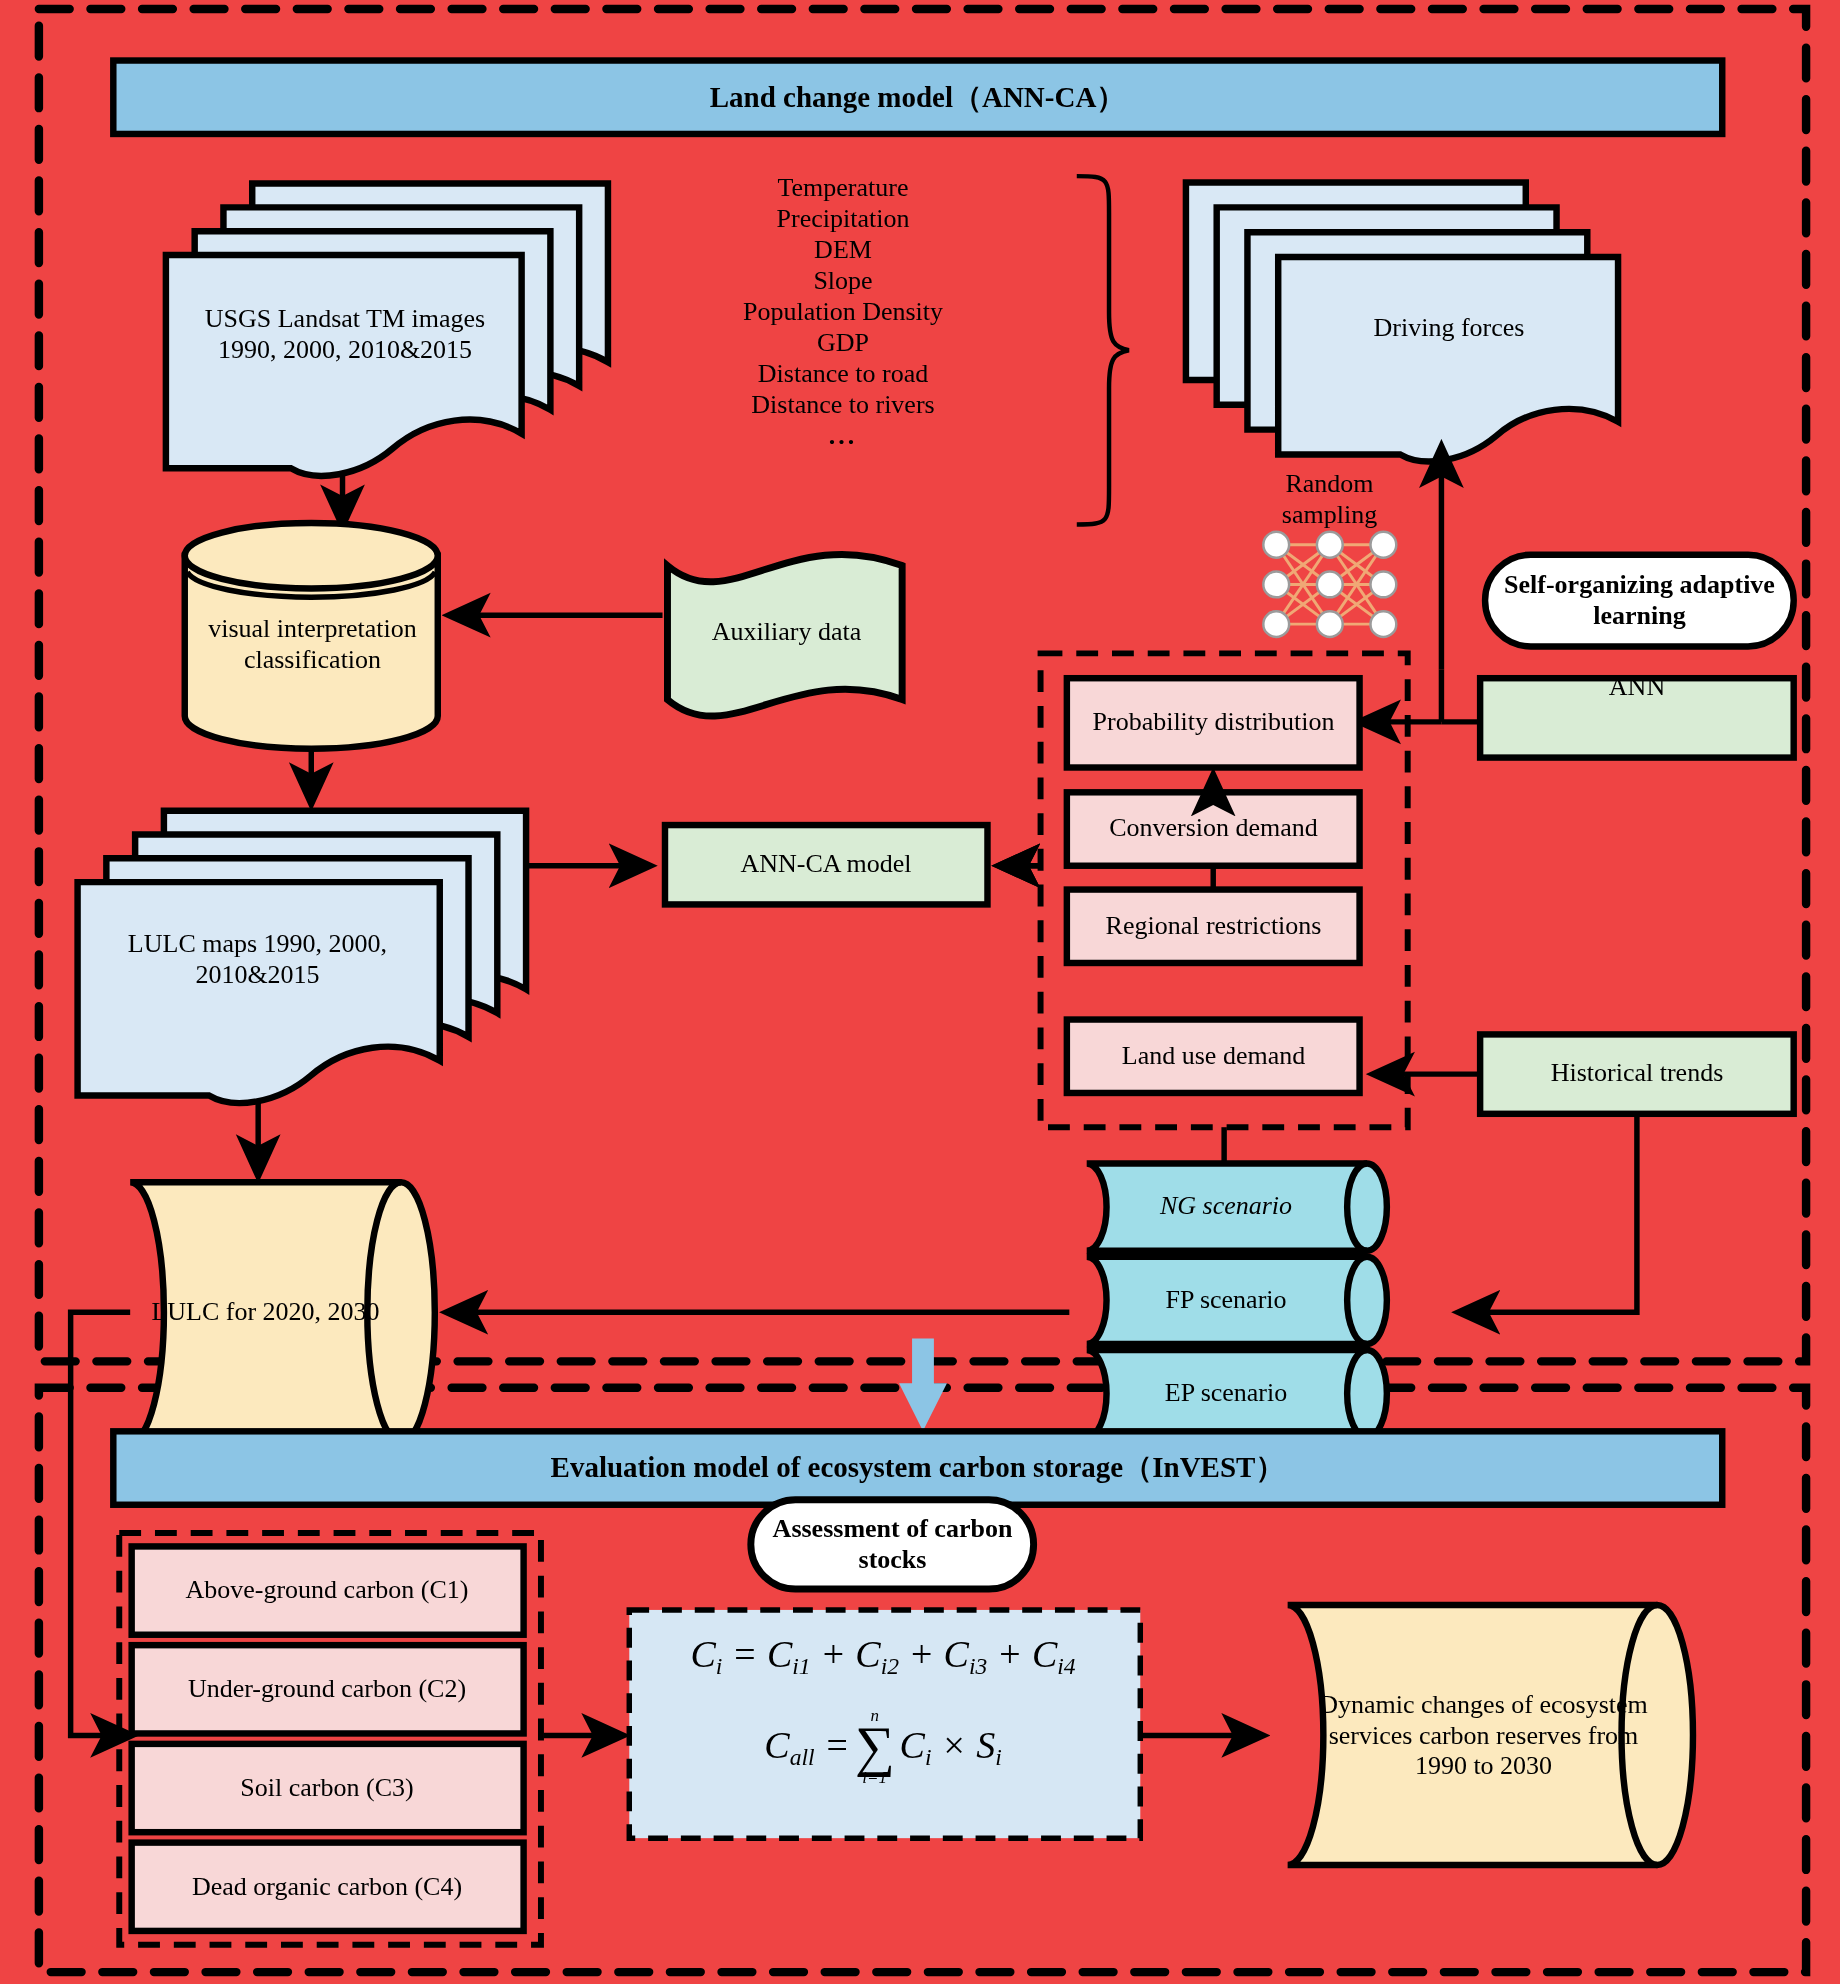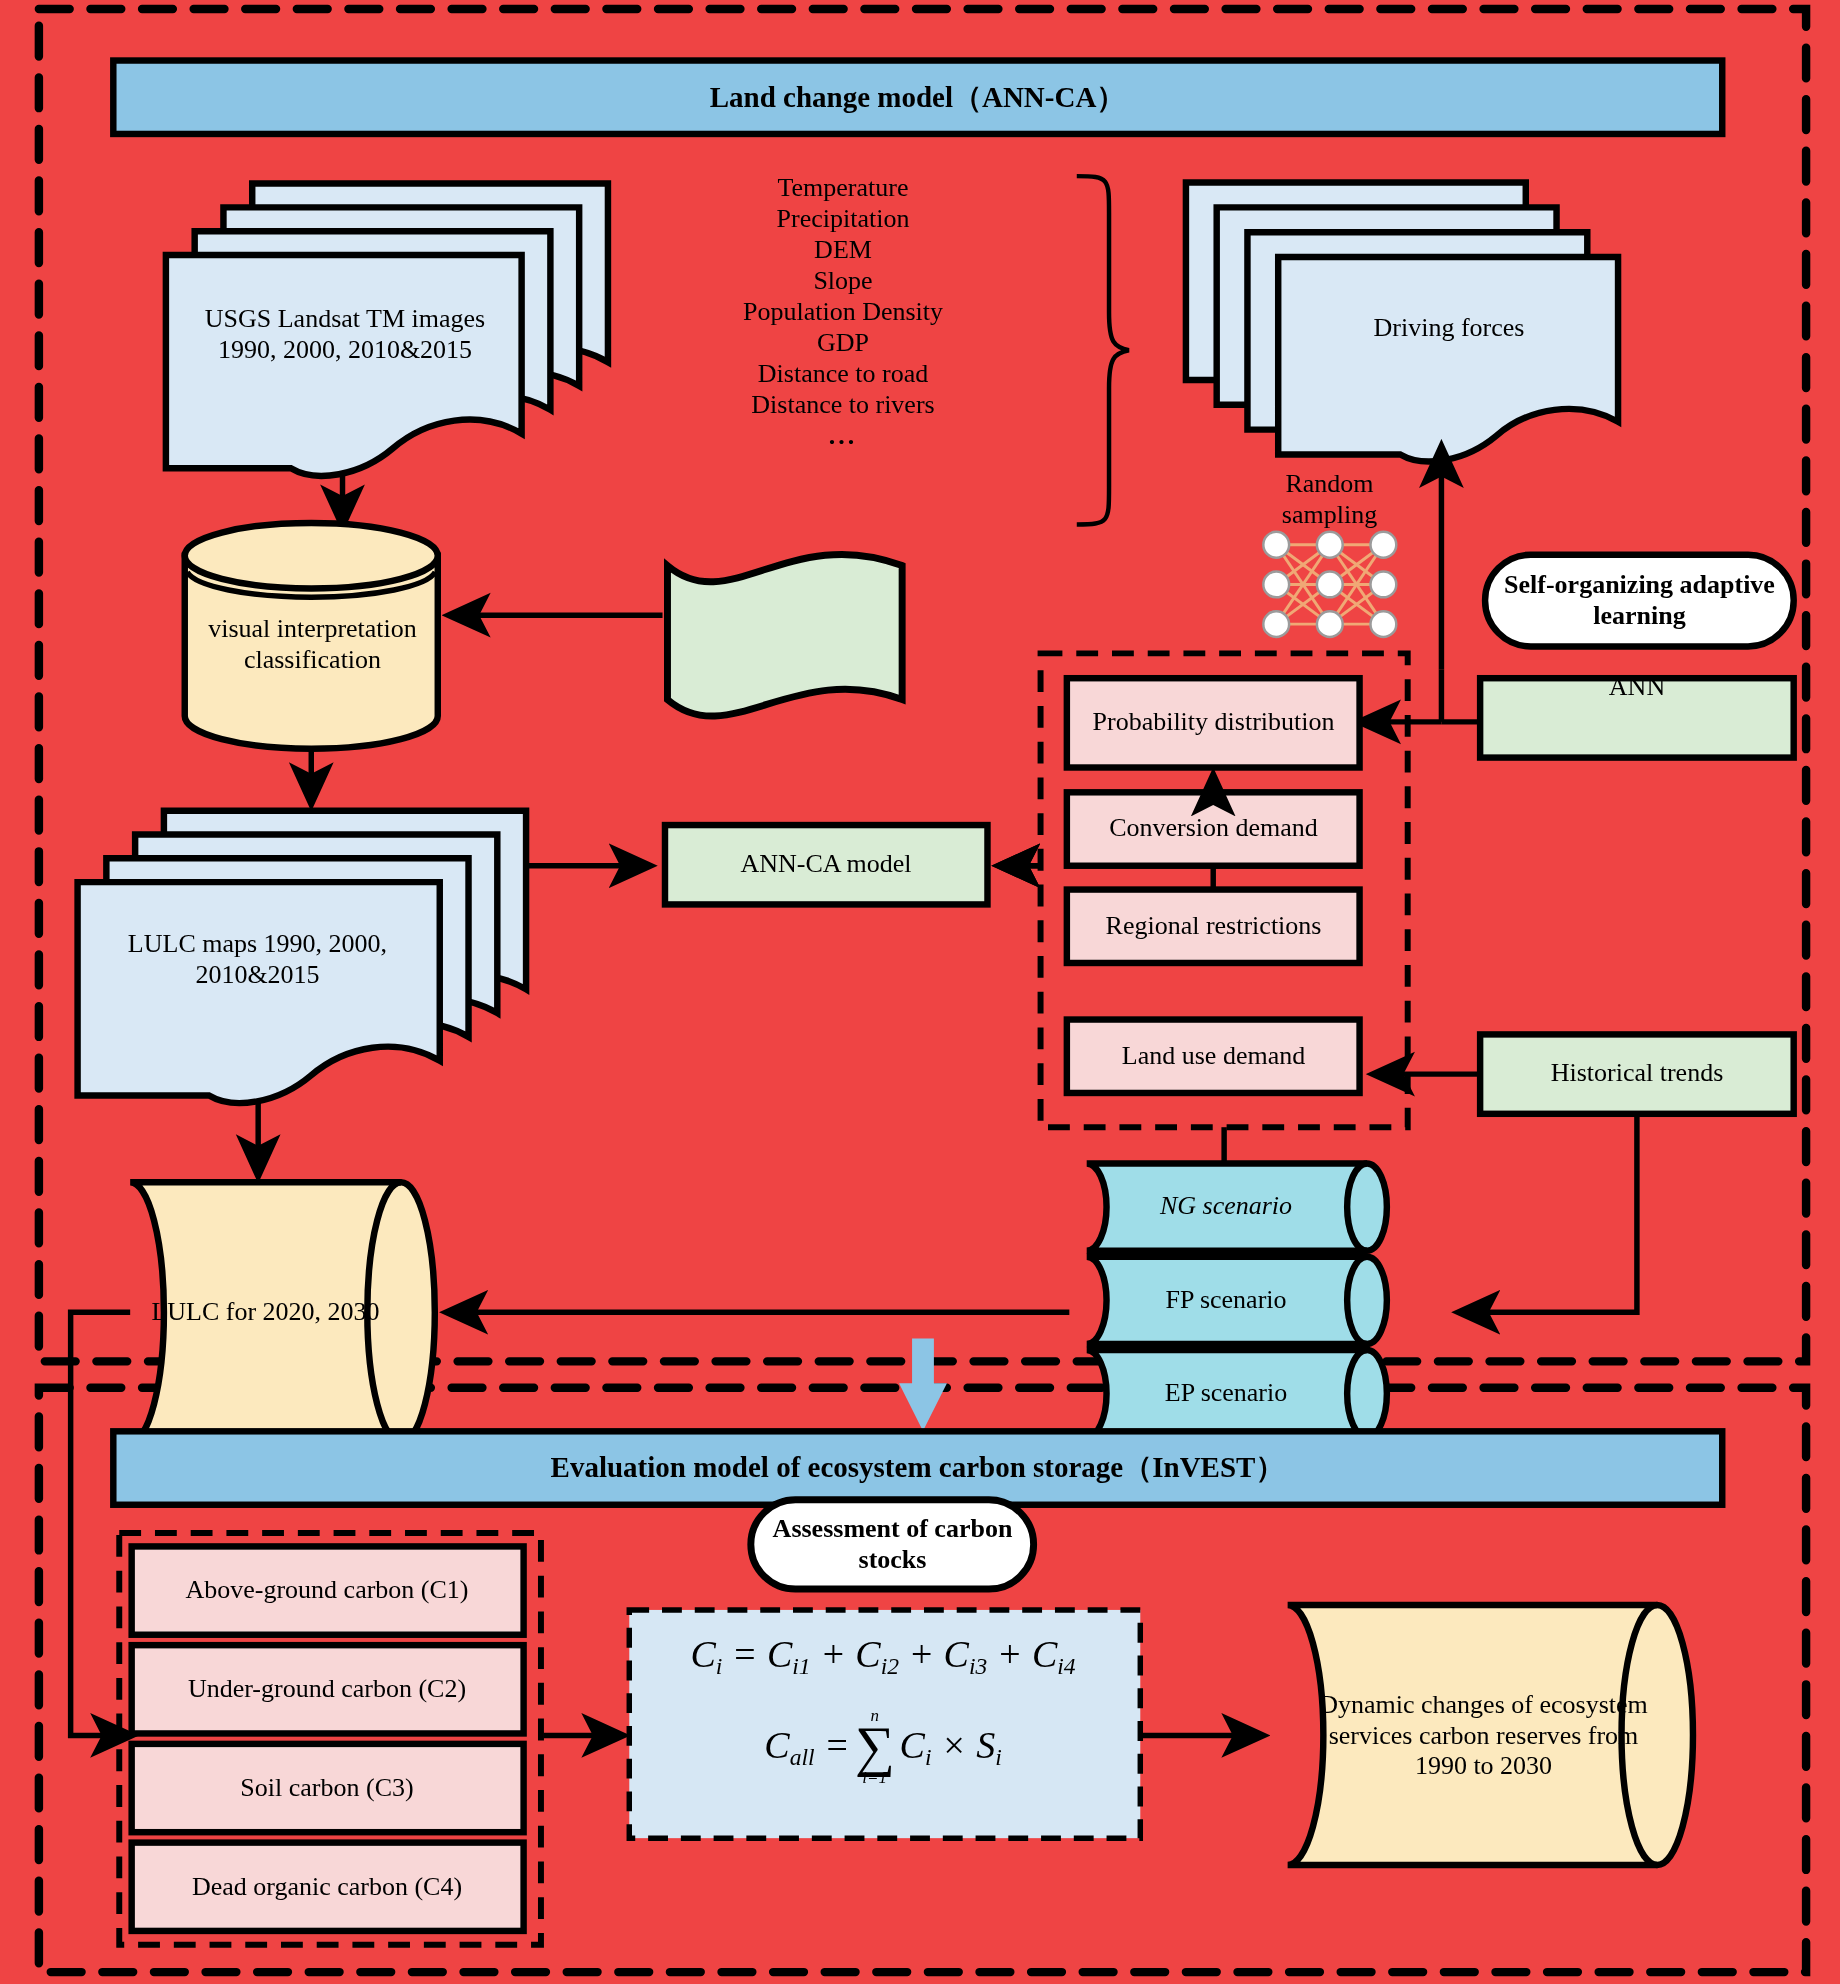--- a/index.html
+++ b/index.html
@@ -237,20 +237,21 @@
       <path d="M3340,3235 A72,262 0 0 0 3340,3759" fill="none" stroke="#000" stroke-width="13"></path>
     </g>
   </svg>
 
   <div class="lbl banner-txt" style="left:113px;top:61px;width:1609px;height:73px;">Land change model（ANN-CA）</div>
 
   <div class="lbl node-txt" style="left:174px;top:270px;width:342px;height:129px;">USGS Landsat TM images 1990, 2000, 2010&amp;2015</div>
 
   <div class="lbl node-txt" style="left:196px;top:590px;width:233px;height:109px;">visual interpretation classification</div>
 
+  <div class="lbl node-txt" style="left:675px;top:590px;width:223px;height:84px;">Auxiliary data</div>
 
   <div class="lbl node-txt" style="left:84px;top:895px;width:347px;height:129px;">LULC maps 1990, 2000, 2010&amp;2015</div>
 
   <div class="lbl node-txt" style="left:665px;top:825px;width:322px;height:79px;">ANN-CA model</div>
 
   <div class="lbl node-txt" style="left:149px;top:1225px;width:233px;height:174px;">LULC for 2020, 2030</div>
 
   <div class="lbl node-txt" style="left:1300px;top:298px;width:298px;height:60px;">Driving forces</div>
 
   <div class="list-txt serif" style="left:620px;top:173px;">

